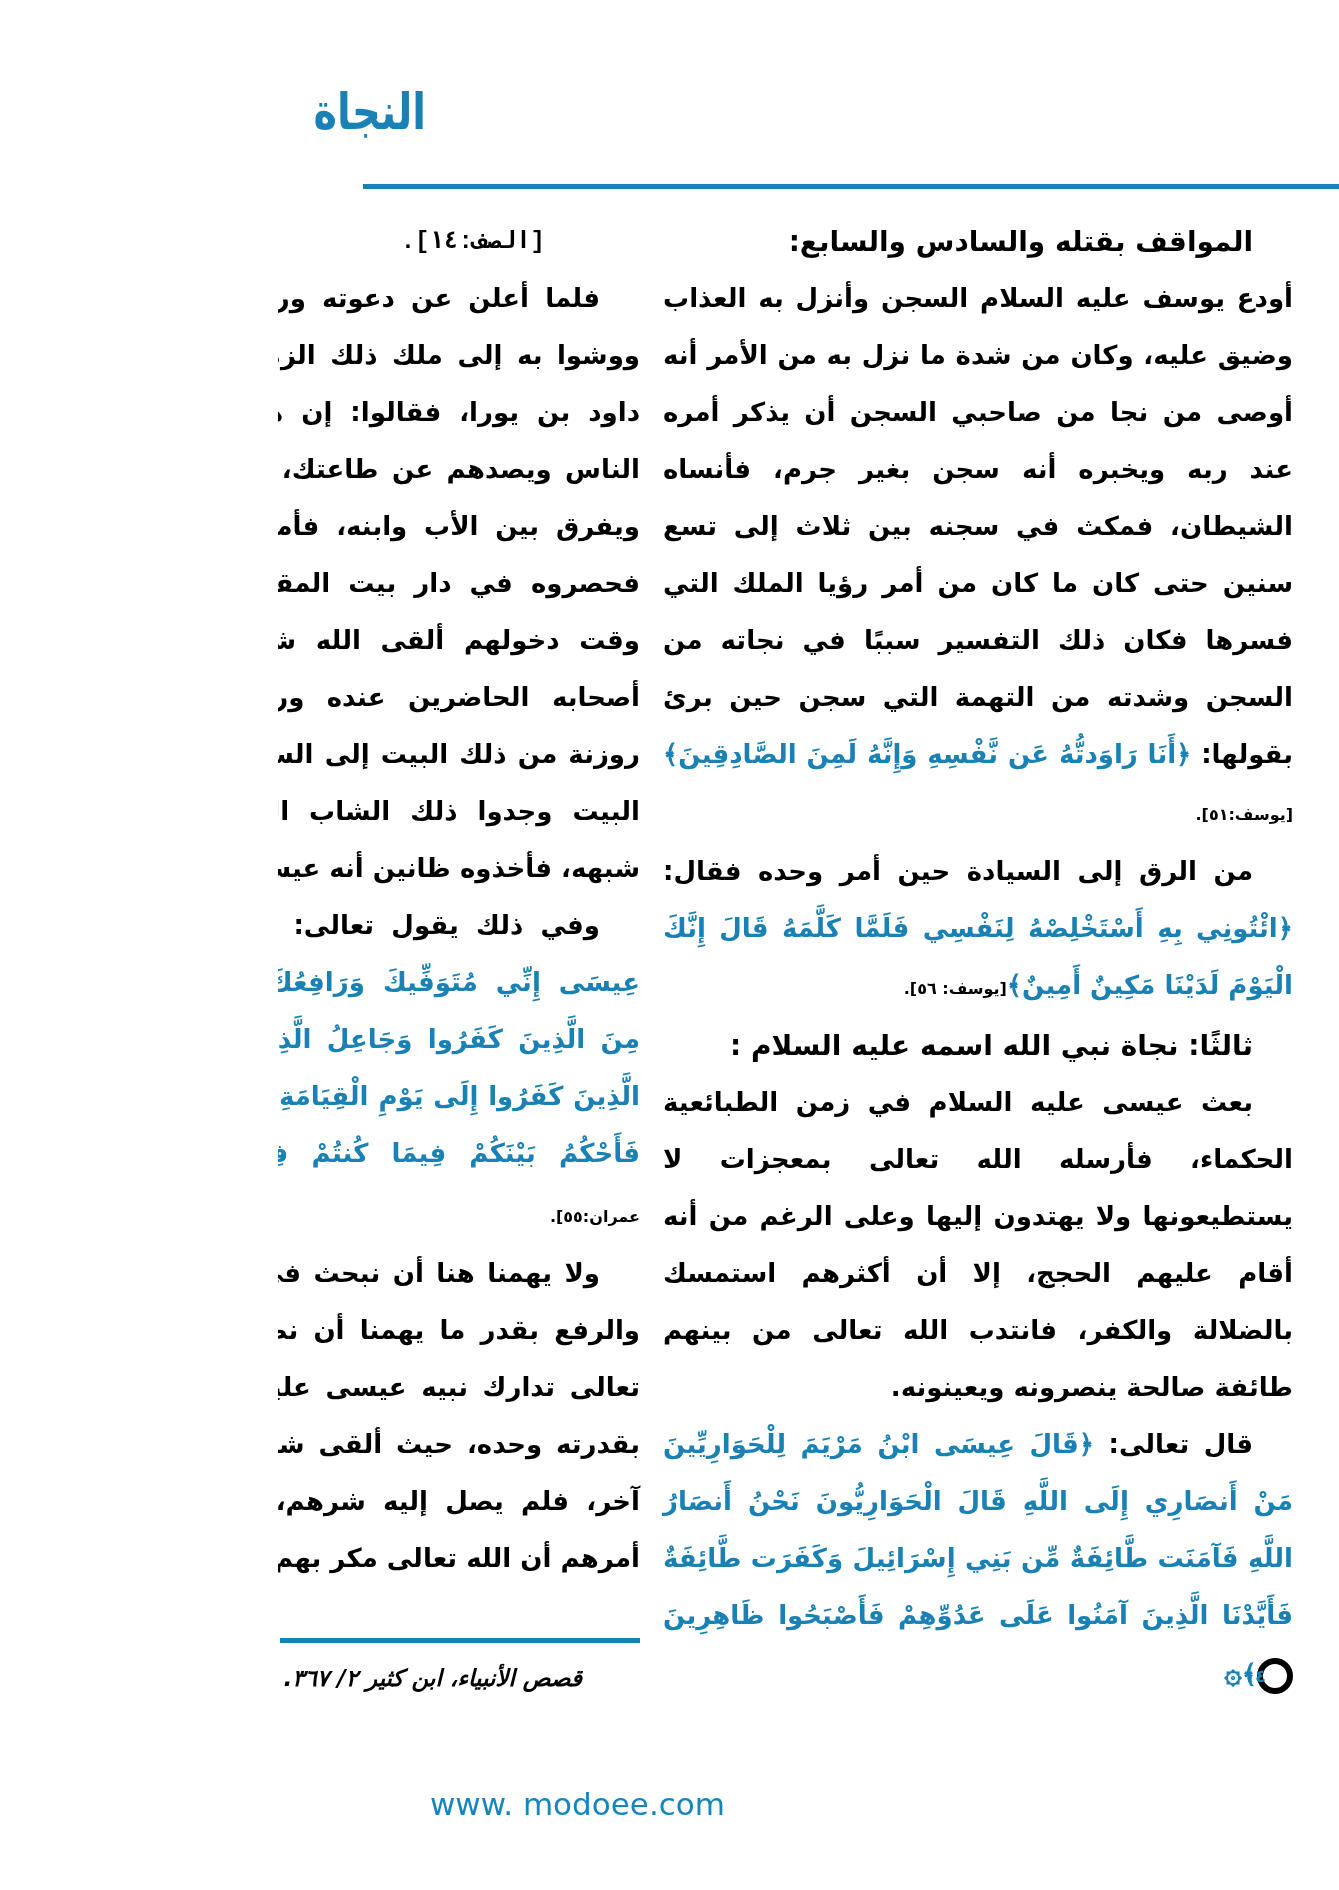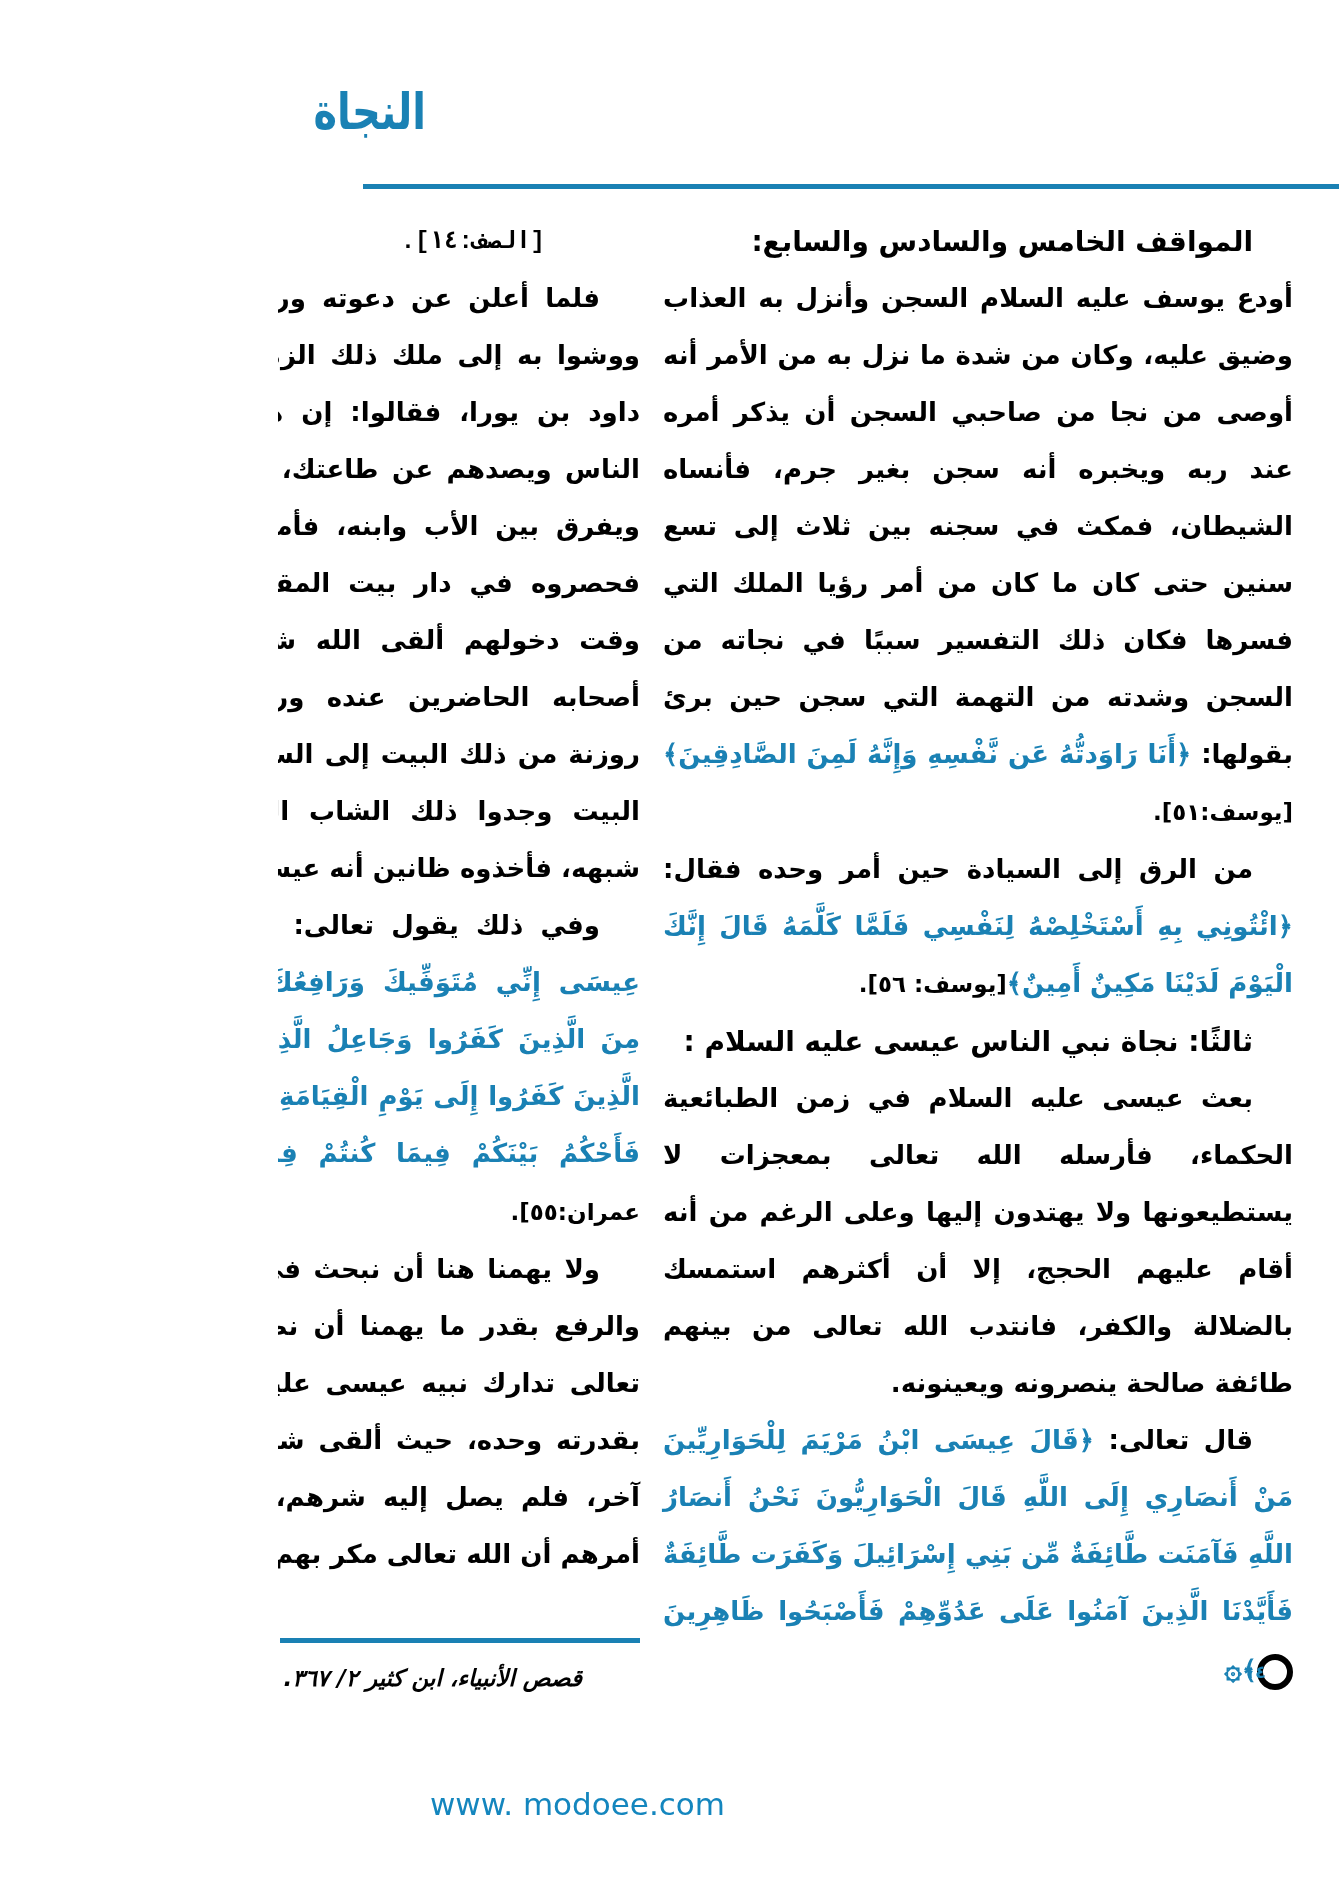--- a/index.html
+++ b/index.html
@@ -70,21 +70,21 @@
     font-size: 24px;
     font-family: Liberation Mono, monospace;
   }
 
   .verse {
     color: #1a81b4;
     font-weight: 700;
   }
   .cite {
     color: #000000;
-    font-size: 23px;
+    font-size: 16px;
     font-weight: 700;
   }
   .fn-ref-sup {
     color: #1a81b4;
     font-size: 16px;
     vertical-align: super;
     line-height: 0;
   }
 
   .ayah-circle {
@@ -158,24 +158,24 @@
 </style>
 </head>
 <body>
 
 <div class="page">
 
   <div class="logo">النجاة</div>
   <div class="header-rule"></div>
 
   <div class="col col-right">
-    <p class="heading1">المواقف الخامس والسادس والسابع:</p>
+    <p class="heading1">المواقف بقتله والسادس والسابع:</p>
     <p class="body"><span>أودع يوسف عليه السلام السجن وأنزل به العذاب وضيق عليه، وكان من شدة ما نزل به من الأمر أنه أوصى من نجا من صاحبي السجن أن يذكر أمره عند ربه ويخبره أنه سجن بغير جرم، فأنساه الشيطان، فمكث في سجنه بين ثلاث إلى تسع سنين حتى كان ما كان من أمر رؤيا الملك التي فسرها فكان ذلك التفسير سببًا في نجاته من السجن وشدته من التهمة التي سجن حين برئ بقولها: </span><span class="verse">﴿أَنَا رَاوَدتُّهُ عَن نَّفْسِهِ وَإِنَّهُ لَمِنَ الصَّادِقِينَ﴾</span><span class="cite">[يوسف:٥١].</span></p>
     <p class="body indent"><span>من الرق إلى السيادة حين أمر وحده فقال: </span><span class="verse">﴿ائْتُونِي بِهِ أَسْتَخْلِصْهُ لِنَفْسِي فَلَمَّا كَلَّمَهُ قَالَ إِنَّكَ الْيَوْمَ لَدَيْنَا مَكِينٌ أَمِينٌ﴾</span><span class="cite">[يوسف: ٥٦].</span></p>
-    <p class="heading2">ثالثًا: نجاة نبي الناس عيسى عليه السلام :</p>
+    <p class="heading2">ثالثًا: نجاة نبي الله اسمه عليه السلام :</p>
     <p class="body indent">بعث عيسى عليه السلام في زمن الطبائعية الحكماء، فأرسله الله تعالى بمعجزات لا يستطيعونها ولا يهتدون إليها وعلى الرغم من أنه أقام عليهم الحجج، إلا أن أكثرهم استمسك بالضلالة والكفر، فانتدب الله تعالى من بينهم طائفة صالحة ينصرونه ويعينونه.</p>
     <p class="body indent"><span>قال تعالى: </span><span class="verse">﴿قَالَ عِيسَى ابْنُ مَرْيَمَ لِلْحَوَارِيِّينَ مَنْ أَنصَارِي إِلَى اللَّهِ قَالَ الْحَوَارِيُّونَ نَحْنُ أَنصَارُ اللَّهِ فَآمَنَت طَّائِفَةٌ مِّن بَنِي إِسْرَائِيلَ وَكَفَرَت طَّائِفَةٌ فَأَيَّدْنَا الَّذِينَ آمَنُوا عَلَى عَدُوِّهِمْ فَأَصْبَحُوا ظَاهِرِينَ </span><span class="ayah-circle">١٤</span><span class="verse">﴾</span><span class="ornament">۞</span></p>
   </div>
 
   <div class="col col-left">
     <p class="cite-line">[الصف:١٤].</p>
     <p class="body indent"><span>فلما أعلن عن دعوته ورسالته مكروا به ووشوا به إلى ملك ذلك الزمان وكان اسمه داود بن يورا، فقالوا: إن هناك رجلًا يضل الناس ويصدهم عن طاعتك، ويفسد رعاياك، ويفرق بين الأب وابنه، فأمر بقتله وصلبه، فحصروه في دار بيت المقدس، فلما حان وقت دخولهم ألقى الله شبهه على بعض أصحابه الحاضرين عنده ورفع عيسى من روزنة من ذلك البيت إلى السماء، فلما دخلوا البيت وجدوا ذلك الشاب الذي ألقي عليه شبهه، فأخذوه ظانين أنه عيسى فصلبوه</span><sup class="fn-ref-sup">(١)</sup><span>.</span></p>
     <p class="body indent"><span>وفي ذلك يقول تعالى: </span><span class="verse">﴿إِذْ قَالَ اللَّهُ يَا عِيسَى إِنِّي مُتَوَفِّيكَ وَرَافِعُكَ إِلَيَّ وَمُطَهِّرُكَ مِنَ الَّذِينَ كَفَرُوا وَجَاعِلُ الَّذِينَ اتَّبَعُوكَ فَوْقَ الَّذِينَ كَفَرُوا إِلَى يَوْمِ الْقِيَامَةِ ثُمَّ إِلَيَّ مَرْجِعُكُمْ فَأَحْكُمُ بَيْنَكُمْ فِيمَا كُنتُمْ فِيهِ تَخْتَلِفُونَ﴾</span><span class="cite">[آل عمران:٥٥].</span></p>
     <p class="body indent">ولا يهمنا هنا أن نبحث في كيفية التوفي والرفع بقدر ما يهمنا أن نصل إلى أن الله تعالى تدارك نبيه عيسى عليه السلام ونجاه بقدرته وحده، حيث ألقى شبهه على شخص آخر، فلم يصل إليه شرهم، بل كان عاقبة أمرهم أن الله تعالى مكر بهم وتركهم في</p>
   </div>

